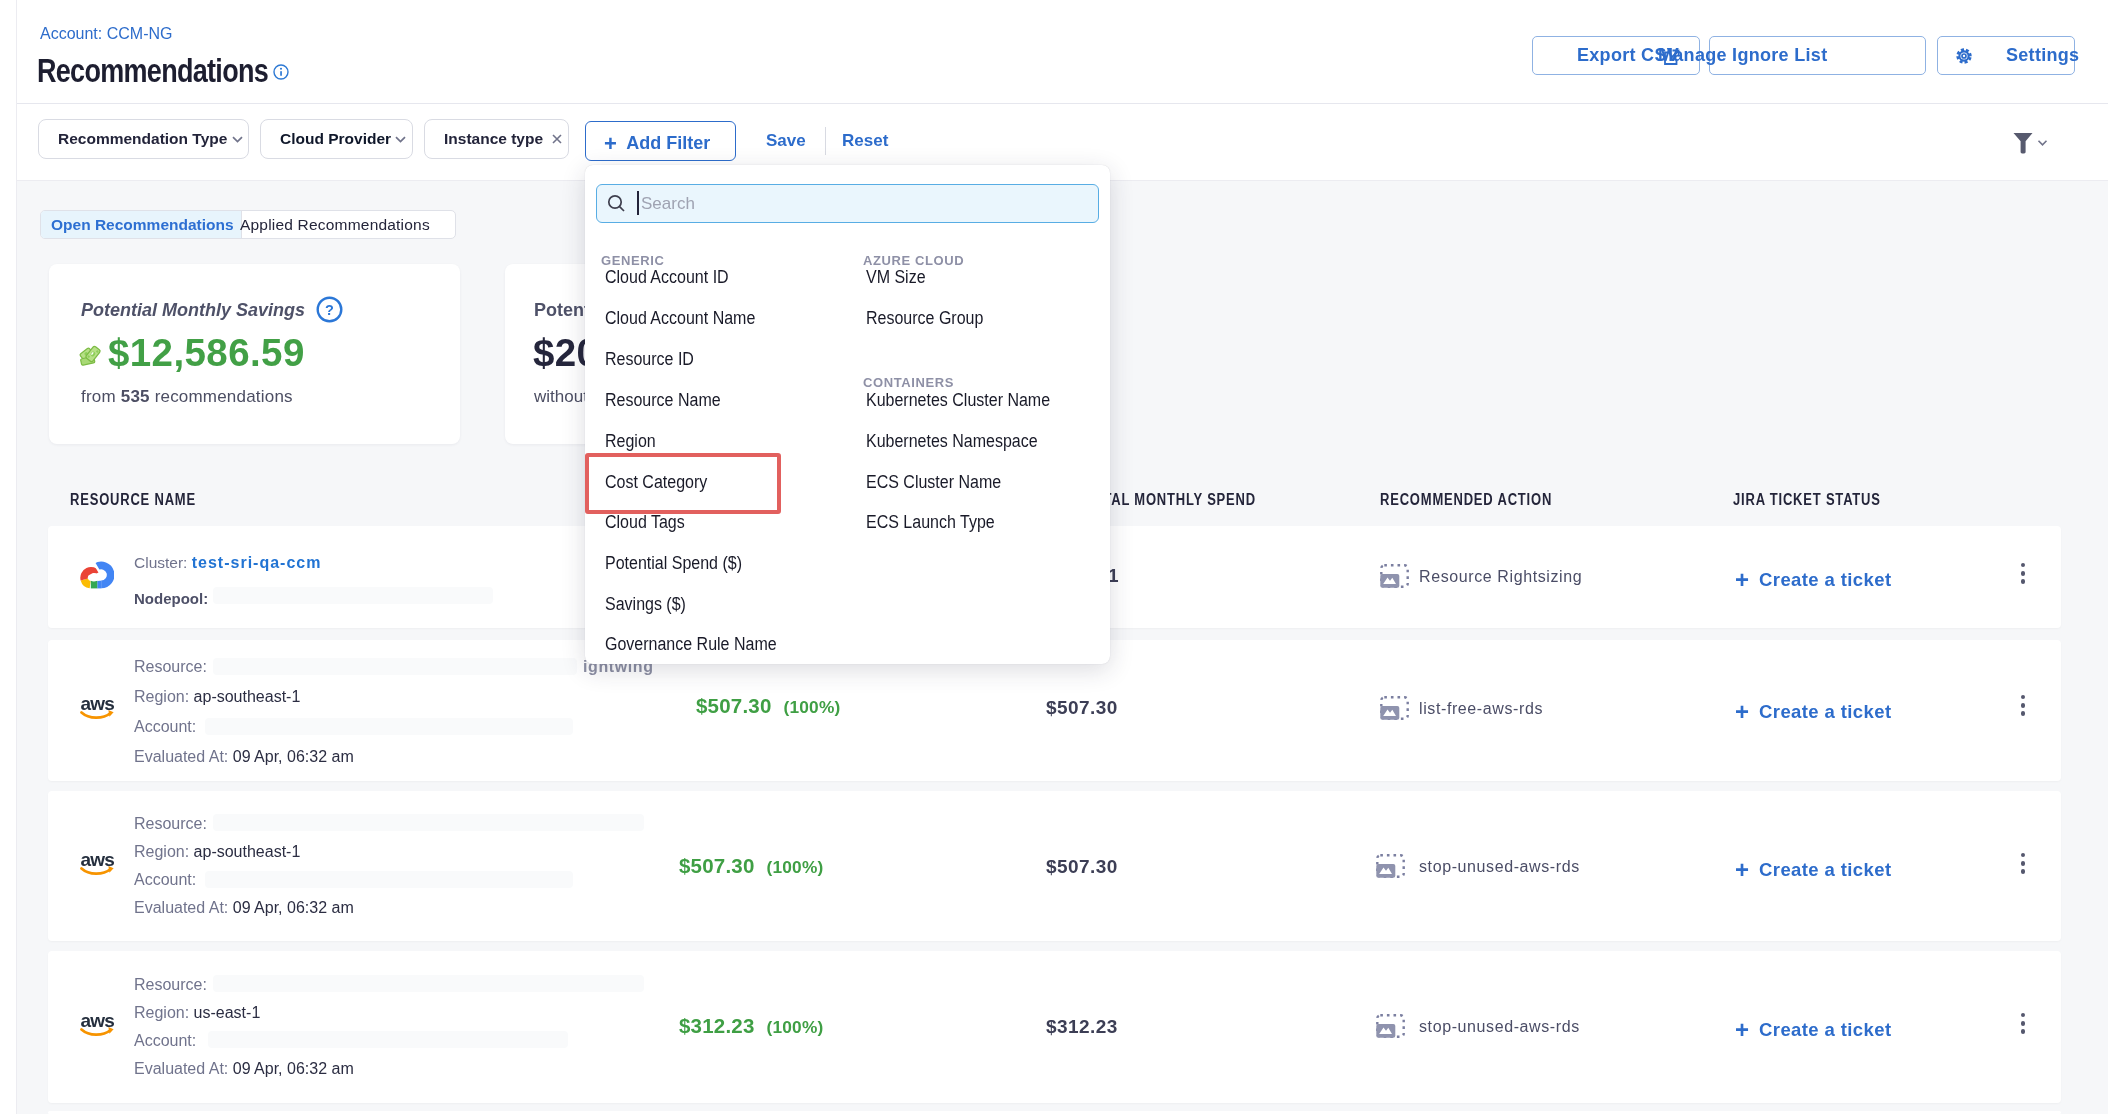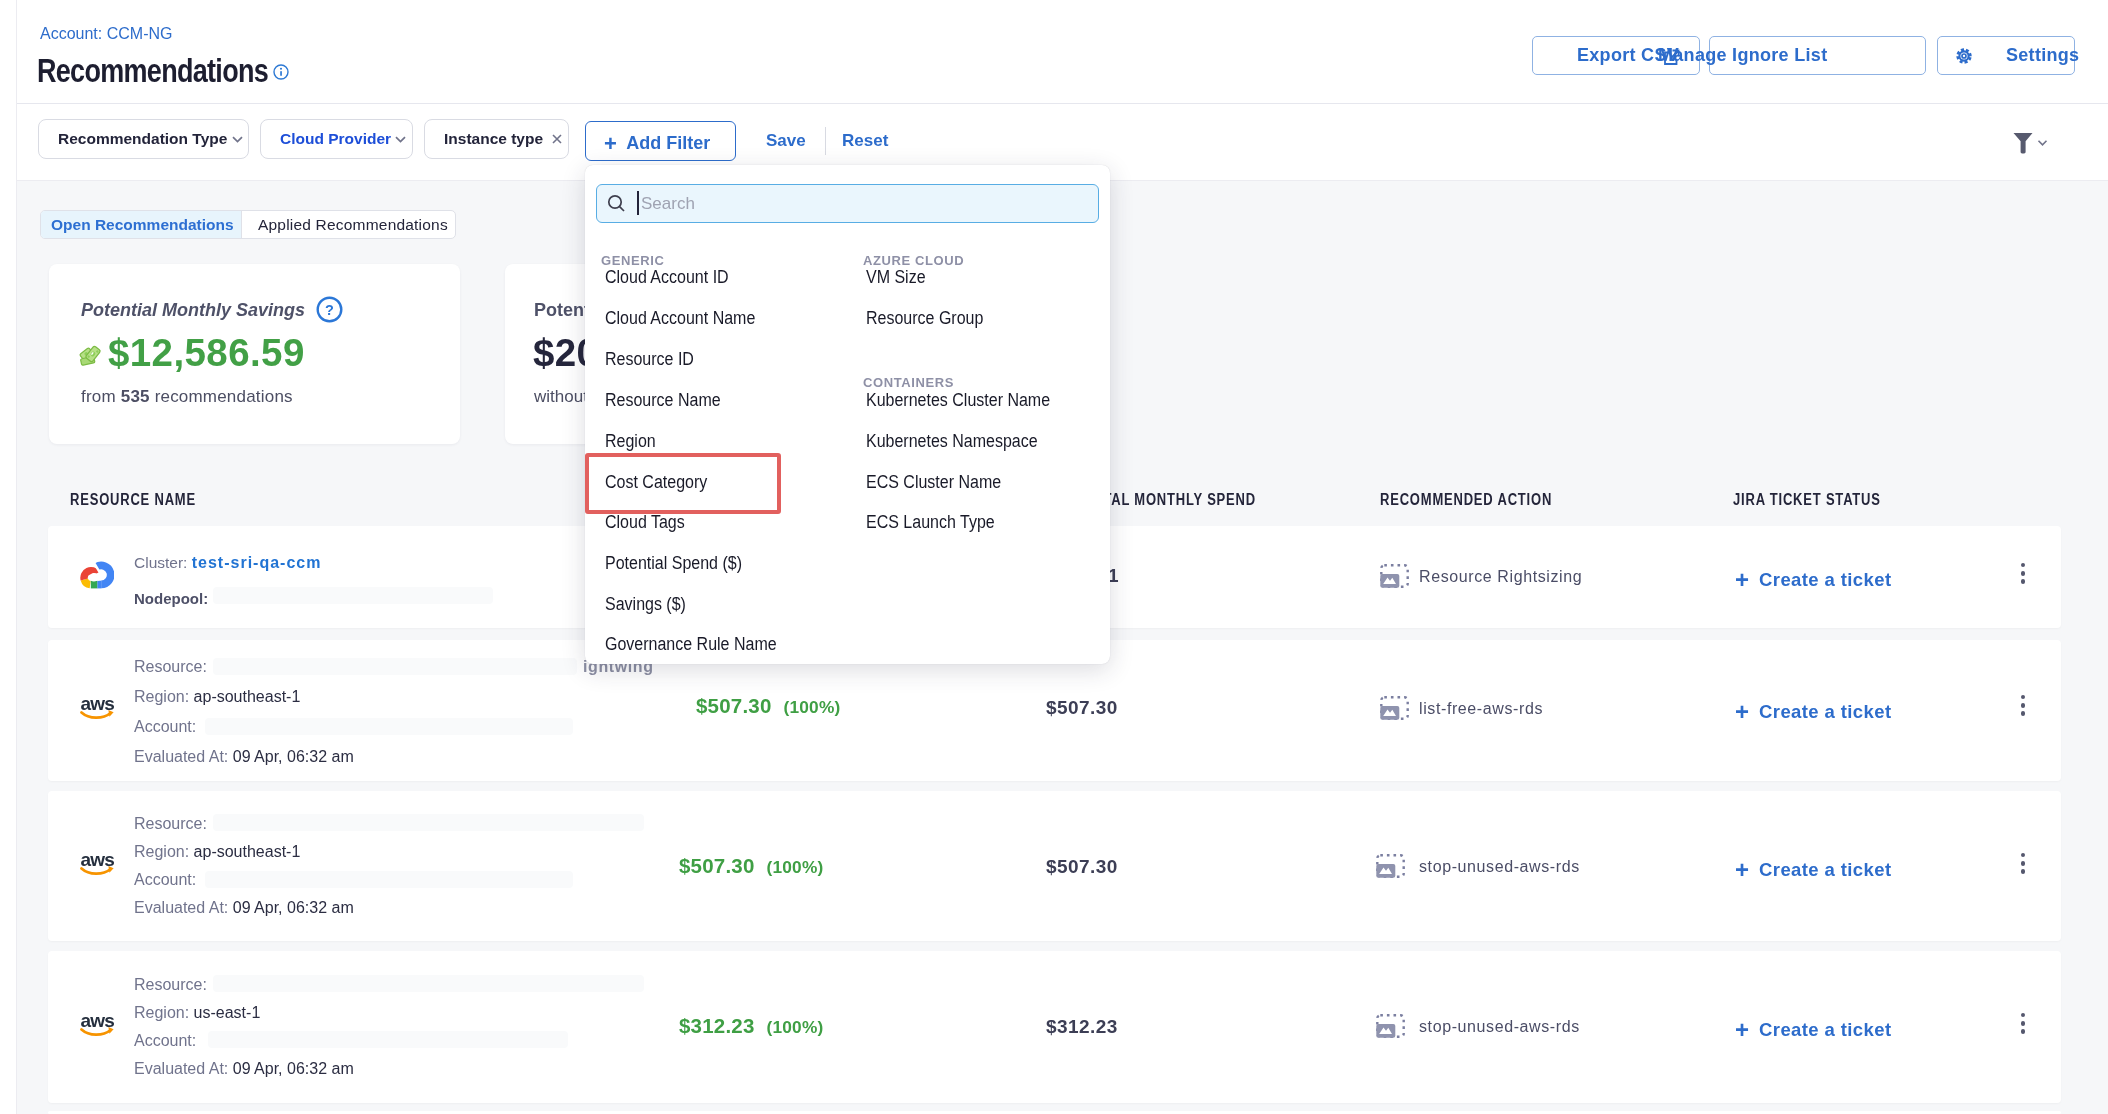--- a/index.html
+++ b/index.html
@@ -59,21 +59,21 @@
 
 <div class="abs" style="left:17px;top:104px;width:2091px;height:77px;background:#fff;border-bottom:1px solid #ececf1;"></div>
 
 <div class="abs" style="left:38px;top:119px;width:211px;height:40px;border:1px solid #d9dbe3;border-radius:8px;background:#fff;"></div>
 <div class="abs" style="left:58px;top:130px;font-size:15.5px;font-weight:bold;color:#23243a;">Recommendation Type</div>
 <svg class="abs" style="left:231px;top:135px;" width="13" height="9" viewBox="0 0 13 9" fill="none" stroke="#70738a" stroke-width="1.7">
     <path d="M2 2.2 L6.5 6.6 L11 2.2"></path>
   </svg>
 
 <div class="abs" style="left:260px;top:119px;width:153px;height:40px;border:1px solid #d9dbe3;border-radius:8px;background:#fff;"></div>
-<div class="abs" style="left:280px;top:130px;font-size:15.5px;font-weight:bold;color:#1d4ed8;">Cloud Provider</div>
+<div class="abs" style="left:280px;top:130px;font-size:15.5px;font-weight:bold;color:#0f172a;">Cloud Provider</div>
 <svg class="abs" style="left:394px;top:135px;" width="13" height="9" viewBox="0 0 13 9" fill="none" stroke="#70738a" stroke-width="1.7">
     <path d="M2 2.2 L6.5 6.6 L11 2.2"></path>
   </svg>
 
 <div class="abs" style="left:424px;top:119px;width:145px;height:40px;border:1px solid #d9dbe3;border-radius:8px;background:#fff;"></div>
 <div class="abs" style="left:444px;top:130px;font-size:15.5px;font-weight:bold;color:#23243a;">Instance type</div>
 <svg class="abs" style="left:551px;top:133px;" width="12" height="12" viewBox="0 0 12 12" fill="none" stroke="#70738a" stroke-width="1.6">
     <path d="M2 2 L10 10 M10 2 L2 10"></path>
   </svg>
 
@@ -89,21 +89,21 @@
 <svg class="abs" style="left:2037px;top:139px;" width="11" height="8" viewBox="0 0 11 8" fill="none" stroke="#70738a" stroke-width="1.6">
     <path d="M1.5 1.8 L5.5 5.8 L9.5 1.8"></path>
   </svg>
 
 <div class="abs" style="left:17px;top:181px;width:2091px;height:933px;background:#f6f7f9;"></div>
 
 <div class="abs" style="left:40px;top:210px;width:416px;height:29px;border:1px solid #dfe1e8;border-radius:5px;background:#fff;overflow:hidden;">
   <div style="position:absolute;left:0;top:0;width:201px;height:29px;background:#e7f4fc;border-right:1px solid #dfe1e8;"></div>
 </div>
 <div class="abs" style="left:51px;top:216px;font-size:15.5px;font-weight:bold;color:#2d6fd2;z-index:2;">Open Recommendations</div>
-<div class="abs" style="left:258px;top:216px;font-size:15.5px;color:#24253a;letter-spacing:0.2px;z-index:2;">Applied Recommendations</div>
+<div class="abs" style="left:240px;top:216px;font-size:15.5px;color:#24253a;letter-spacing:0.2px;z-index:2;">Applied Recommendations</div>
 
 <div class="abs" style="left:49px;top:264px;width:411px;height:180px;background:#fff;border-radius:8px;box-shadow:0 1px 3px rgba(40,41,61,0.06);"></div>
 <div class="abs" style="left:81px;top:300px;font-size:18px;font-weight:bold;color:#4e5168;font-style:italic;">Potential Monthly Savings</div>
 <svg class="abs" style="left:316px;top:296px;" width="27" height="27" viewBox="0 0 27 27">
     <circle cx="13.5" cy="13.5" r="11.8" fill="none" stroke="#2b77d7" stroke-width="2.4"></circle>
     <text x="13.5" y="19" font-size="14.5" font-weight="bold" fill="#2b77d7" text-anchor="middle" font-family="Liberation Sans">?</text>
   </svg>
 
 <svg class="abs" style="left:78px;top:342px;" width="25" height="24" viewBox="0 0 25 24">
   <g transform="rotate(-38 8 12)">

